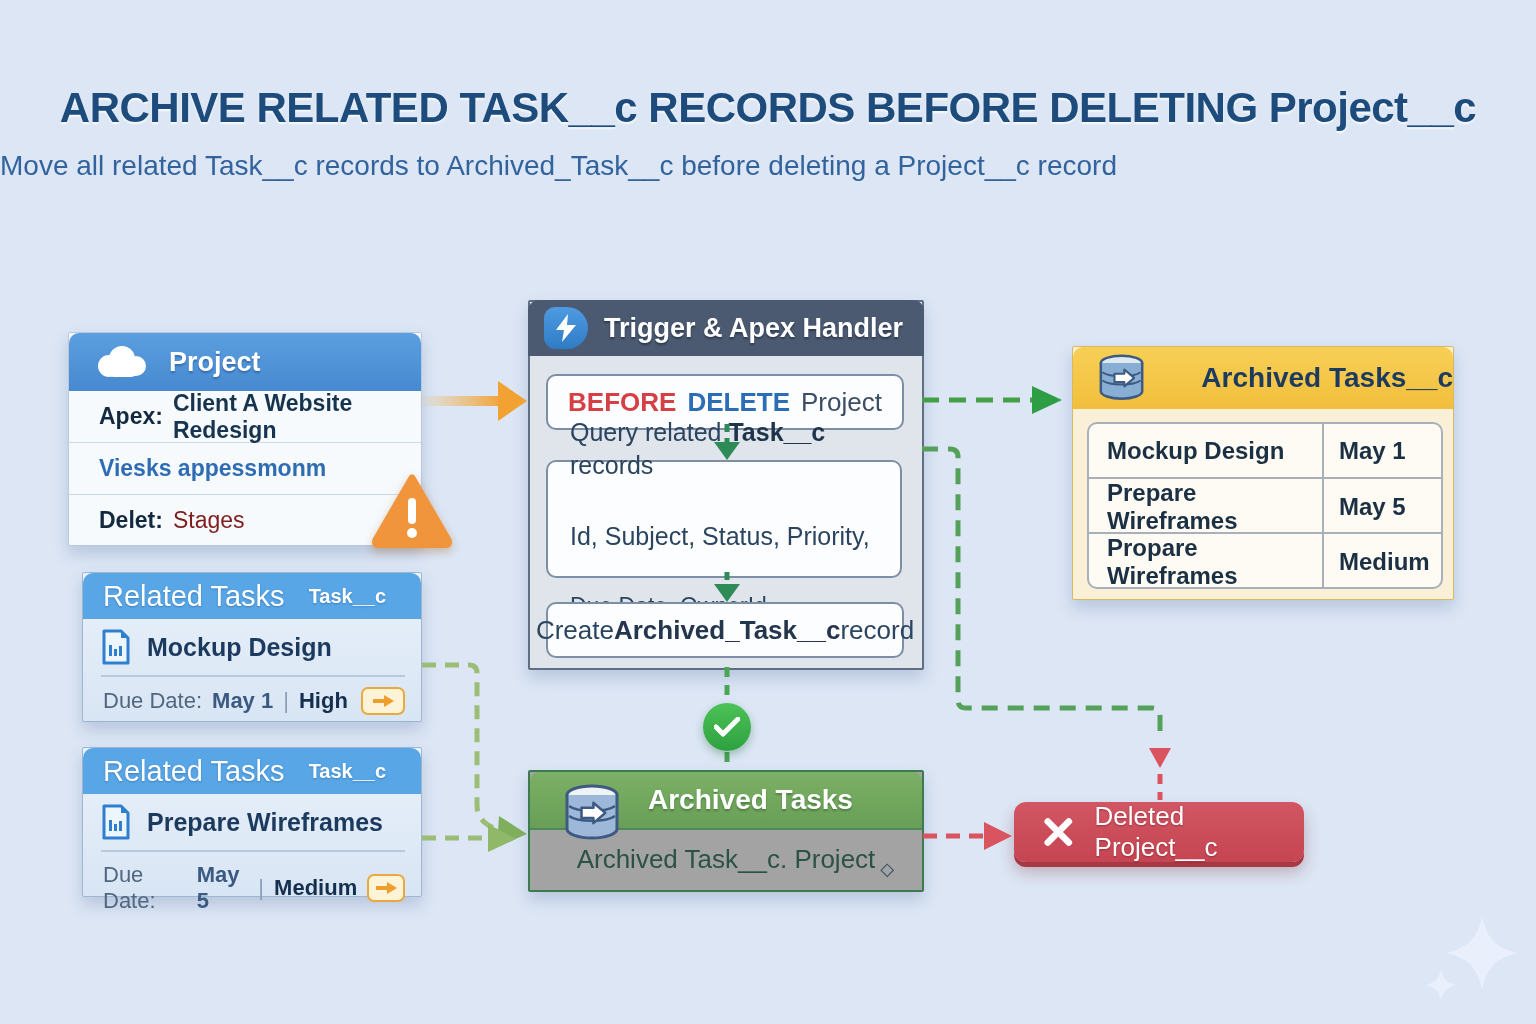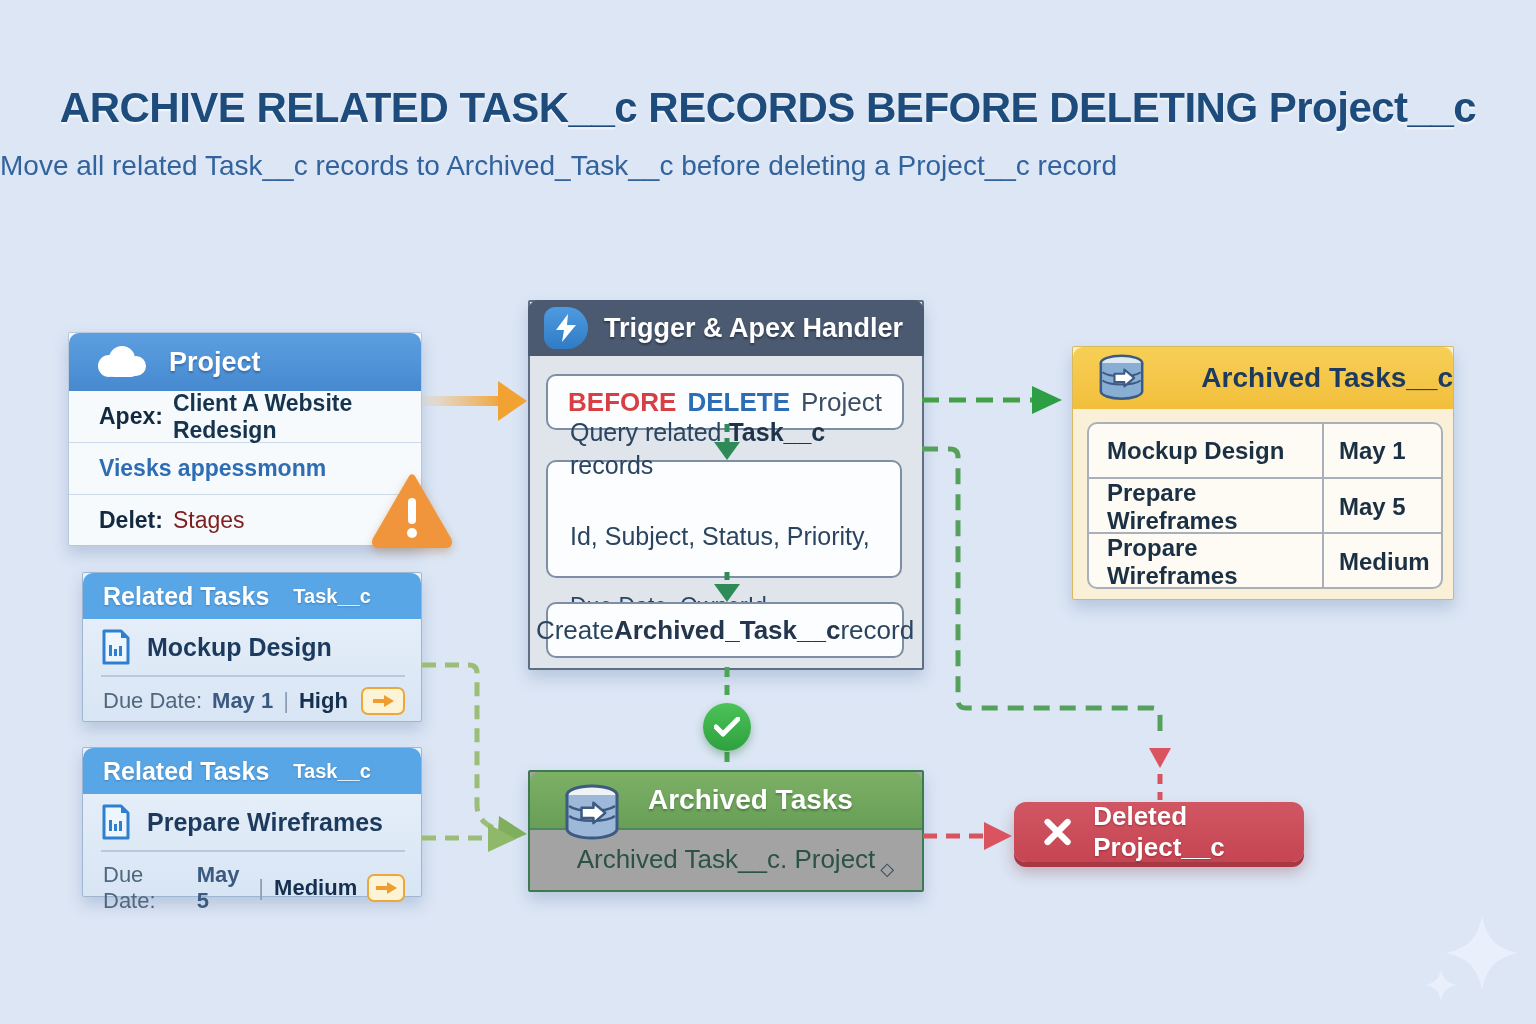--- a/index.html
+++ b/index.html
@@ -31,21 +31,21 @@
   .p-gray{font-weight:400;color:#7f1d1d;}
 
   .warning{position:absolute;left:372px;top:474px;z-index:6;filter:drop-shadow(0 4px 5px rgba(160,90,20,.35));}
 
   
   .rel-card{width:338px;height:148px;border:1px solid #9fb6d2;background:linear-gradient(#eaf2fb,#d8e5f4);}
   .rel1{left:82px;top:572px;}
   .rel2{left:82px;top:747px;}
   .rel-header{height:46px;background:#58a6e6;border-radius:10px 10px 0 0;display:flex;align-items:center;
     padding:0 18px 0 20px;color:#fff;text-shadow:0 1px 2px rgba(10,40,90,.3);}
-  .rel-title{font-size:25px;font-weight:bold;}
+  .rel-title{font-size:29px;font-weight:normal;}
   .rel-object{font-size:20px;font-weight:600;margin-left:24px;}
   .rel-task{display:flex;align-items:center;gap:16px;font-size:25px;font-weight:bold;color:#1c3a5e;
     margin:10px 16px 0 18px;padding-bottom:10px;border-bottom:2px solid #b9c9dc;}
   .rel-meta{display:flex;align-items:center;gap:10px;font-size:22px;color:#51677f;margin:10px 16px 0 20px;}
   .due-value{color:#3a5a82;font-weight:600;}
   .meta-sep{color:#8ba0b6;}
   .priority{font-weight:bold;color:#15304e;}
   .arrow-badge{margin-left:auto;width:40px;height:24px;border:2.5px solid #e9a93d;border-radius:7px;
     background:#fdf3d7;display:flex;align-items:center;justify-content:center;}
 
@@ -80,21 +80,21 @@
     color:#fff;font-size:28px;font-weight:bold;text-shadow:0 2px 2px rgba(20,60,20,.35);}
   .green-db{position:absolute;left:34px;top:12px;z-index:3;}
   .green-body{position:relative;height:58px;display:flex;align-items:center;justify-content:center;
     font-size:26px;color:#2c5246;}
   .diamond{position:absolute;right:28px;bottom:8px;font-size:18px;color:#2c4a5c;}
 
   
   .redcard{left:1014px;top:802px;width:290px;height:60px;background:linear-gradient(#d15663,#c64552);
     border-radius:12px;box-shadow:0 5px 0 #a83844,0 10px 16px rgba(120,30,40,.3);
     display:flex;align-items:center;gap:22px;padding-left:30px;box-sizing:border-box;
-    color:#fff;font-size:26px;font-weight:bold;text-shadow:0 1px 2px rgba(90,10,20,.4);}
+    color:#fff;font-size:26px;font-weight:normal;text-shadow:0 1px 2px rgba(90,10,20,.4);}
 
   
   .yellowcard{left:1072px;top:346px;width:380px;height:252px;background:#faf0d8;border:1px solid #d9b95e;}
   .yellow-header{height:62px;background:linear-gradient(#f7cf56,#f2bf3c);border-radius:10px 10px 0 0;
     display:flex;align-items:center;gap:18px;padding-left:24px;font-size:28px;font-weight:bold;color:#1d3a5f;justify-content:space-between;}
   .ytable{position:absolute;left:14px;top:75px;width:352px;border:2px solid #a9b0ba;border-radius:10px;
     overflow:hidden;background:#fdfbf4;}
   .trow{display:grid;grid-template-columns:233px 1fr;height:53px;border-bottom:2px solid #a9b0ba;}
   .trow:last-child{border-bottom:none;}
   .tcell{display:flex;align-items:center;padding-left:18px;font-size:24px;font-weight:600;color:#1c3044;}

